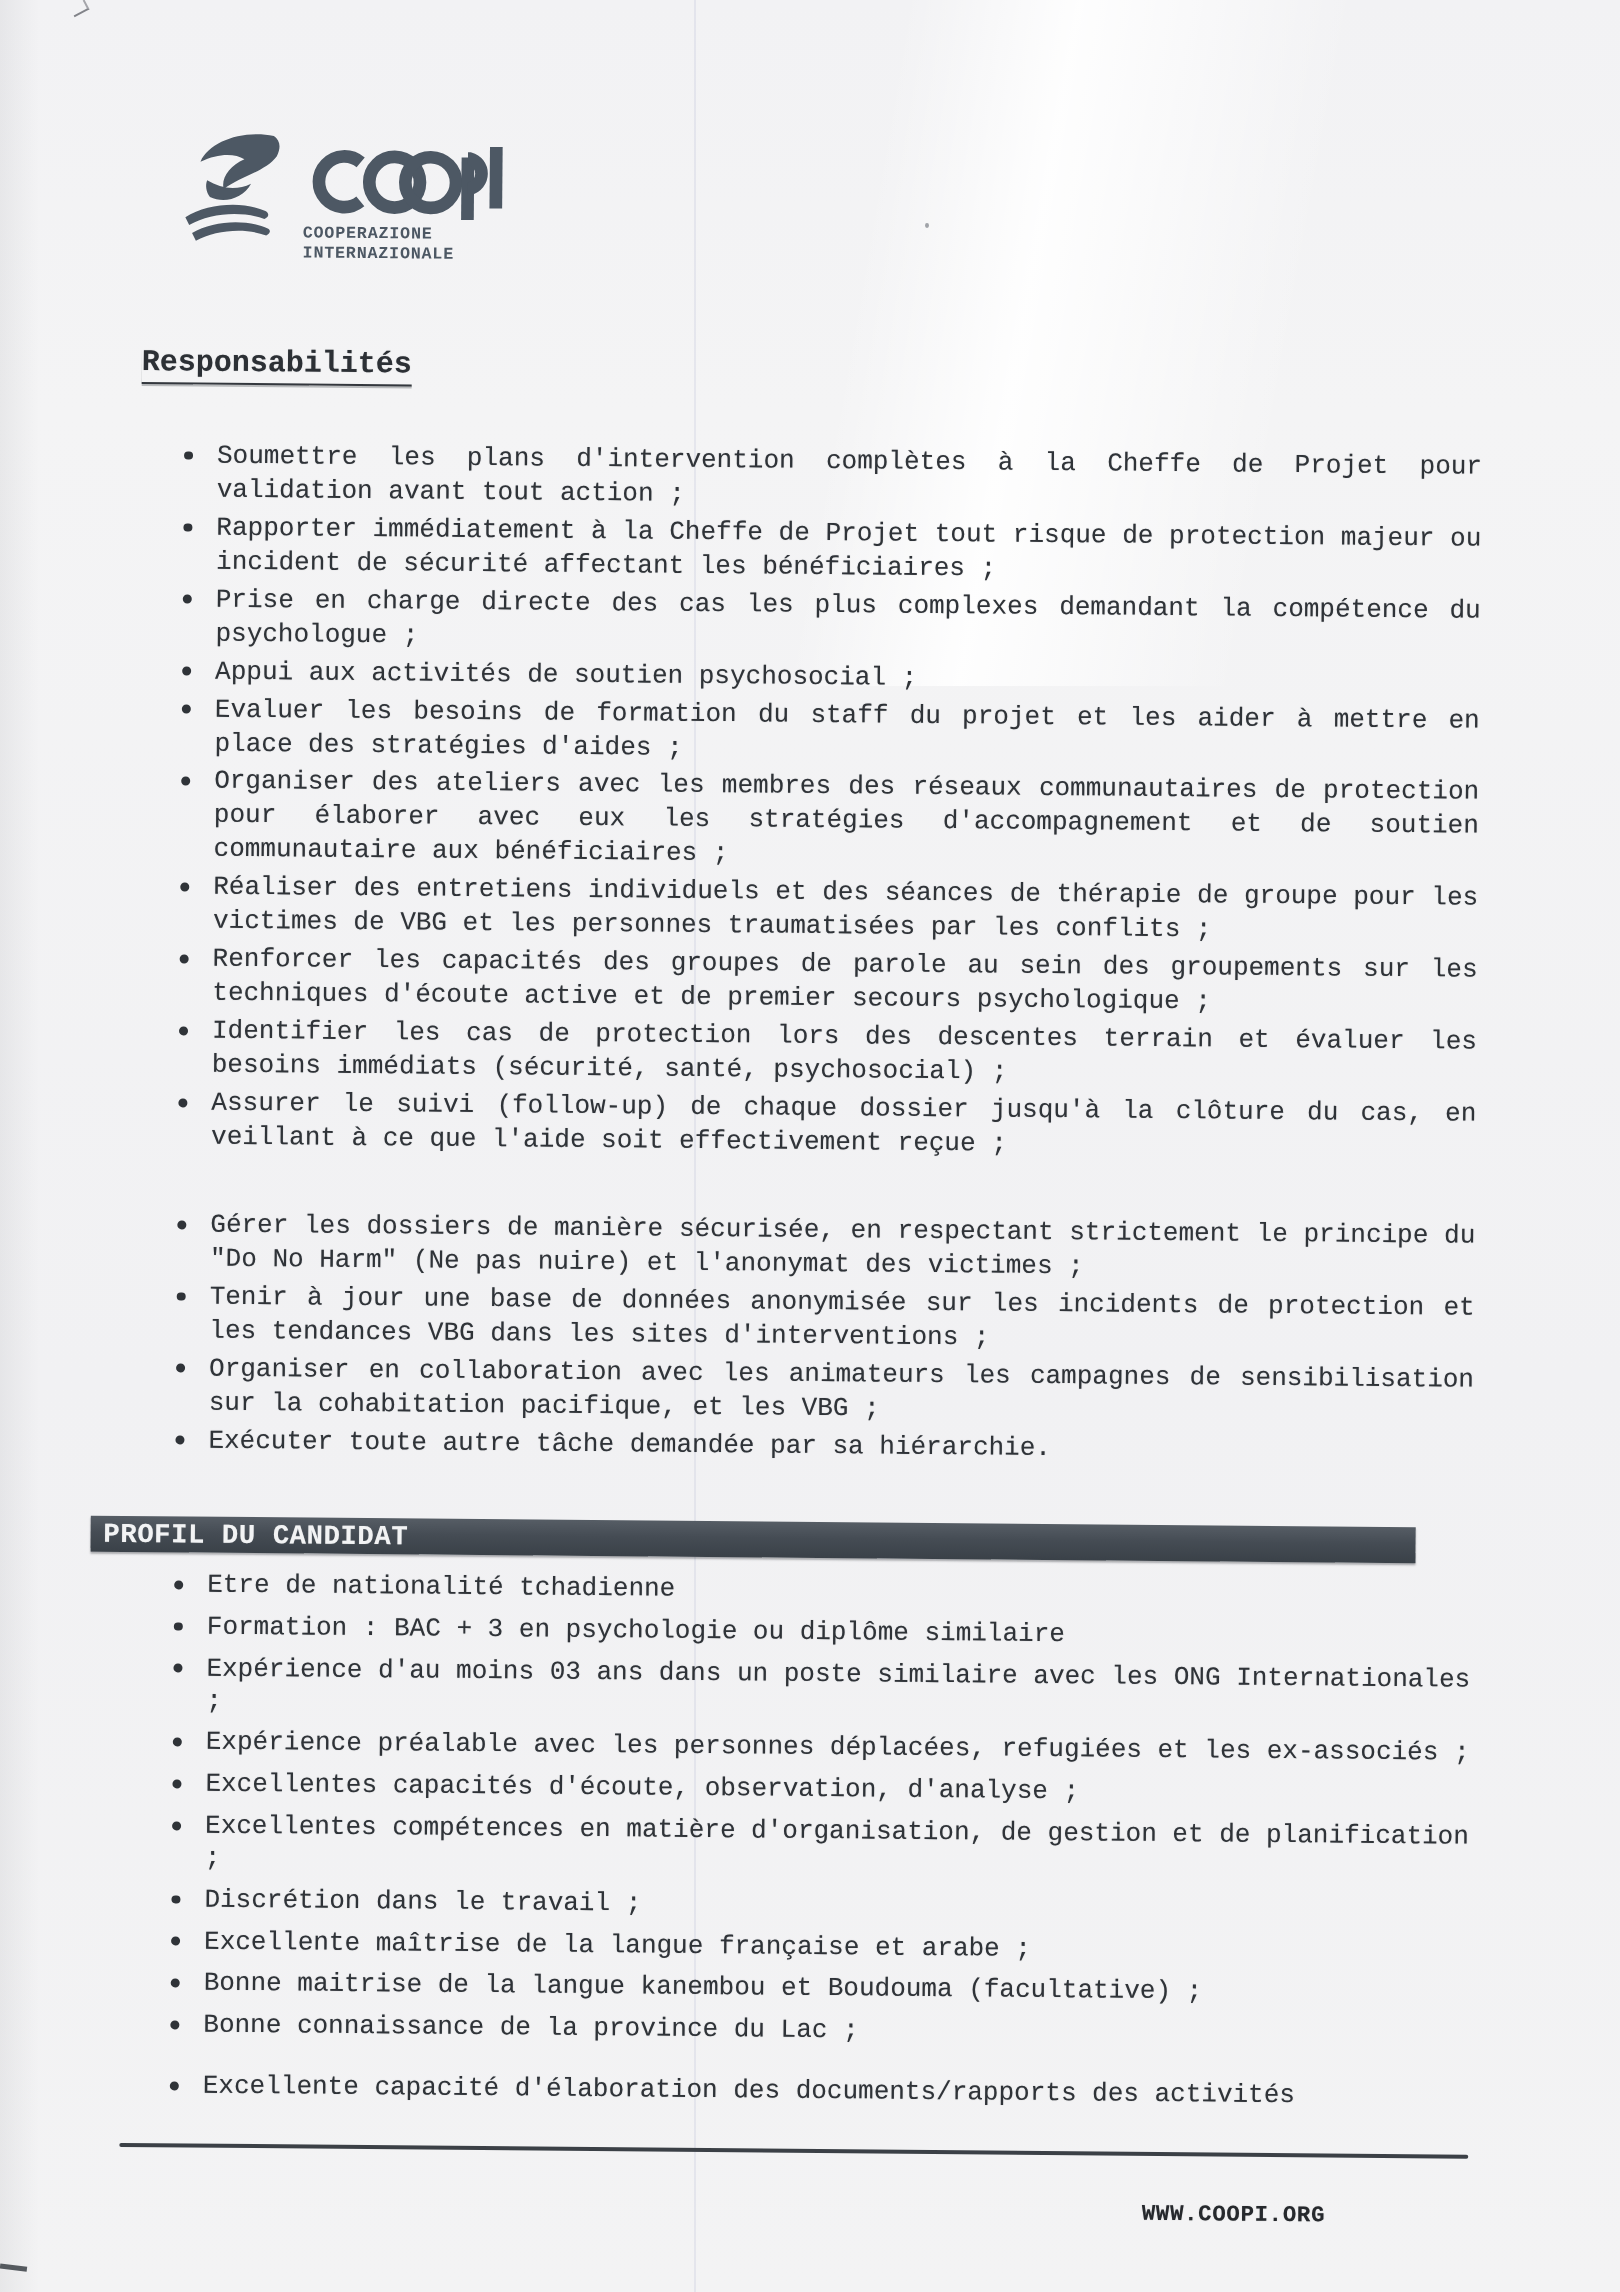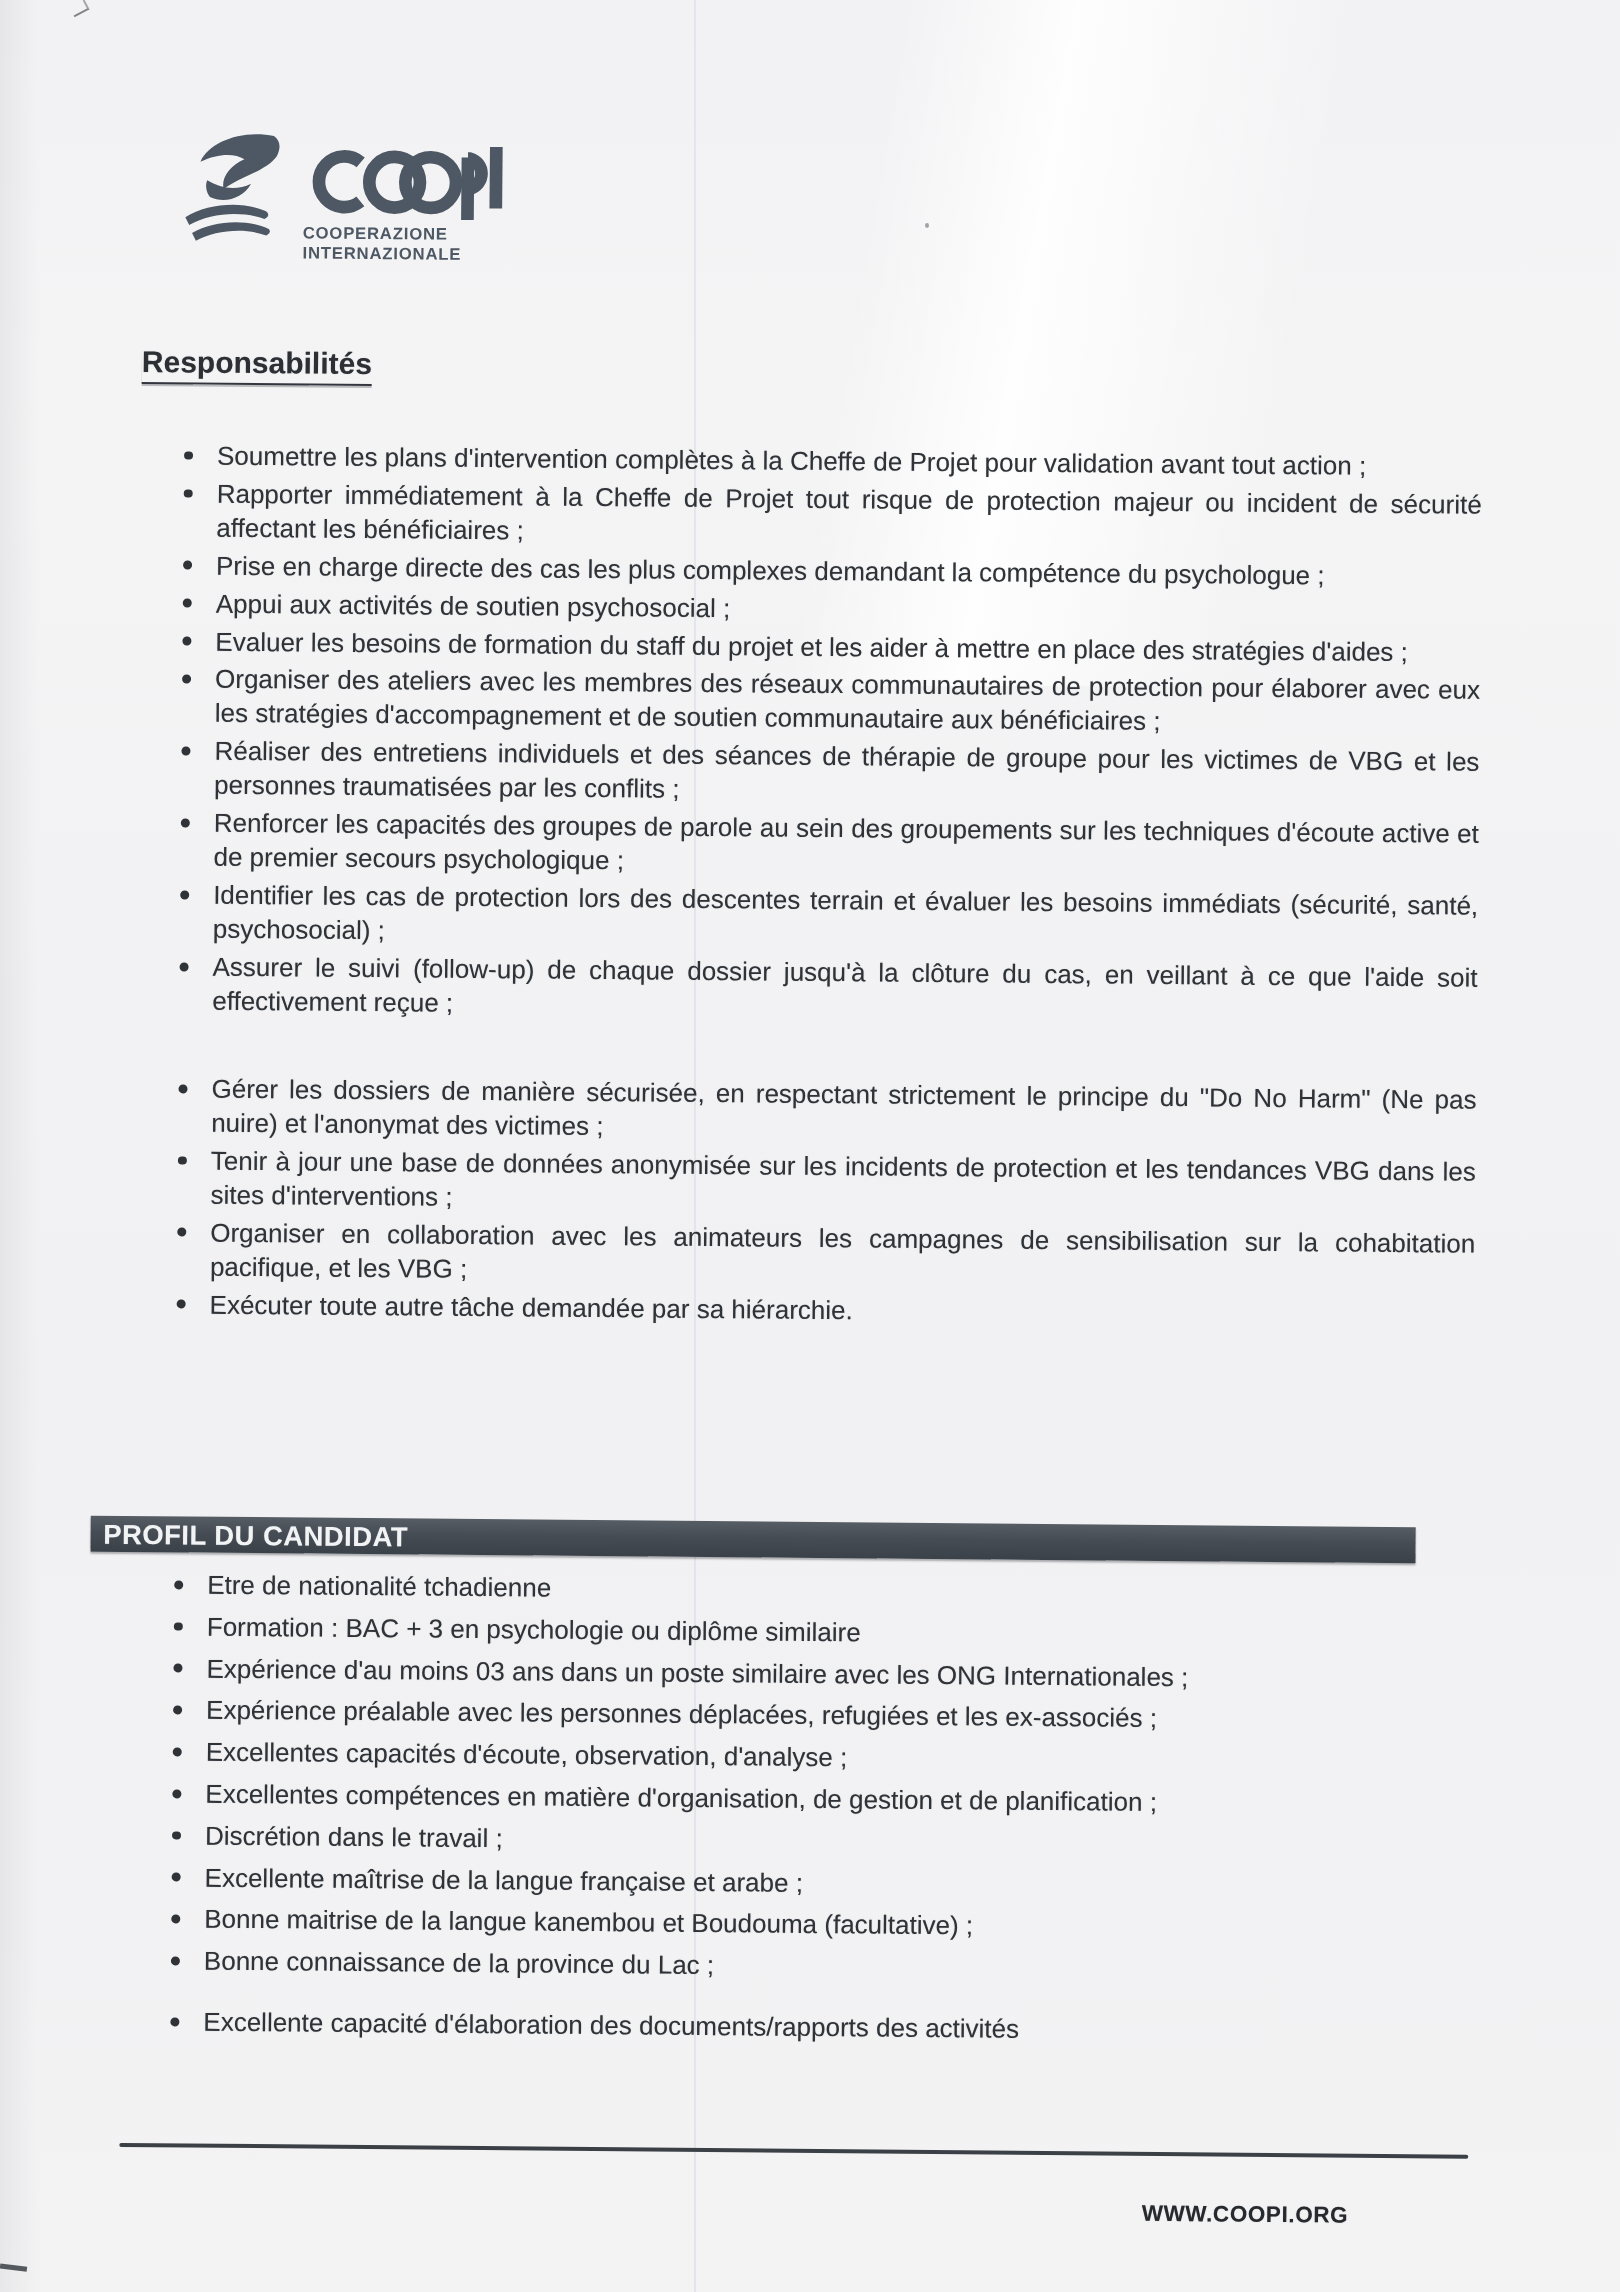--- a/index.html
+++ b/index.html
@@ -14,20 +14,21 @@
   .paper {
     position: relative;
     width: 1620px;
     height: 2293px;
     background:
       linear-gradient(100deg, rgba(255,255,255,0) 52%, rgba(255,255,255,0.9) 62%, rgba(255,255,255,0) 78%) no-repeat,
       linear-gradient(90deg, rgba(70,72,82,0.07), rgba(70,72,82,0.0) 39px),
       linear-gradient(180deg, #f2f2f4 0%, #f4f4f5 18%, #f1f1f3 60%, #f3f3f4 100%);
     background-size: 1620px 686px, 100% 100%, 100% 100%;
     color: #2f3338;
+    font-family: Liberation Mono, monospace;
   }
   .scan-vline {
     position: absolute;
     left: 694px; top: 0; bottom: 0;
     width: 2px;
     background: rgba(140,152,194,0.14);
   }
   .mark-topleft {
     position: absolute;
     left: 71px; top: 2.9px;

